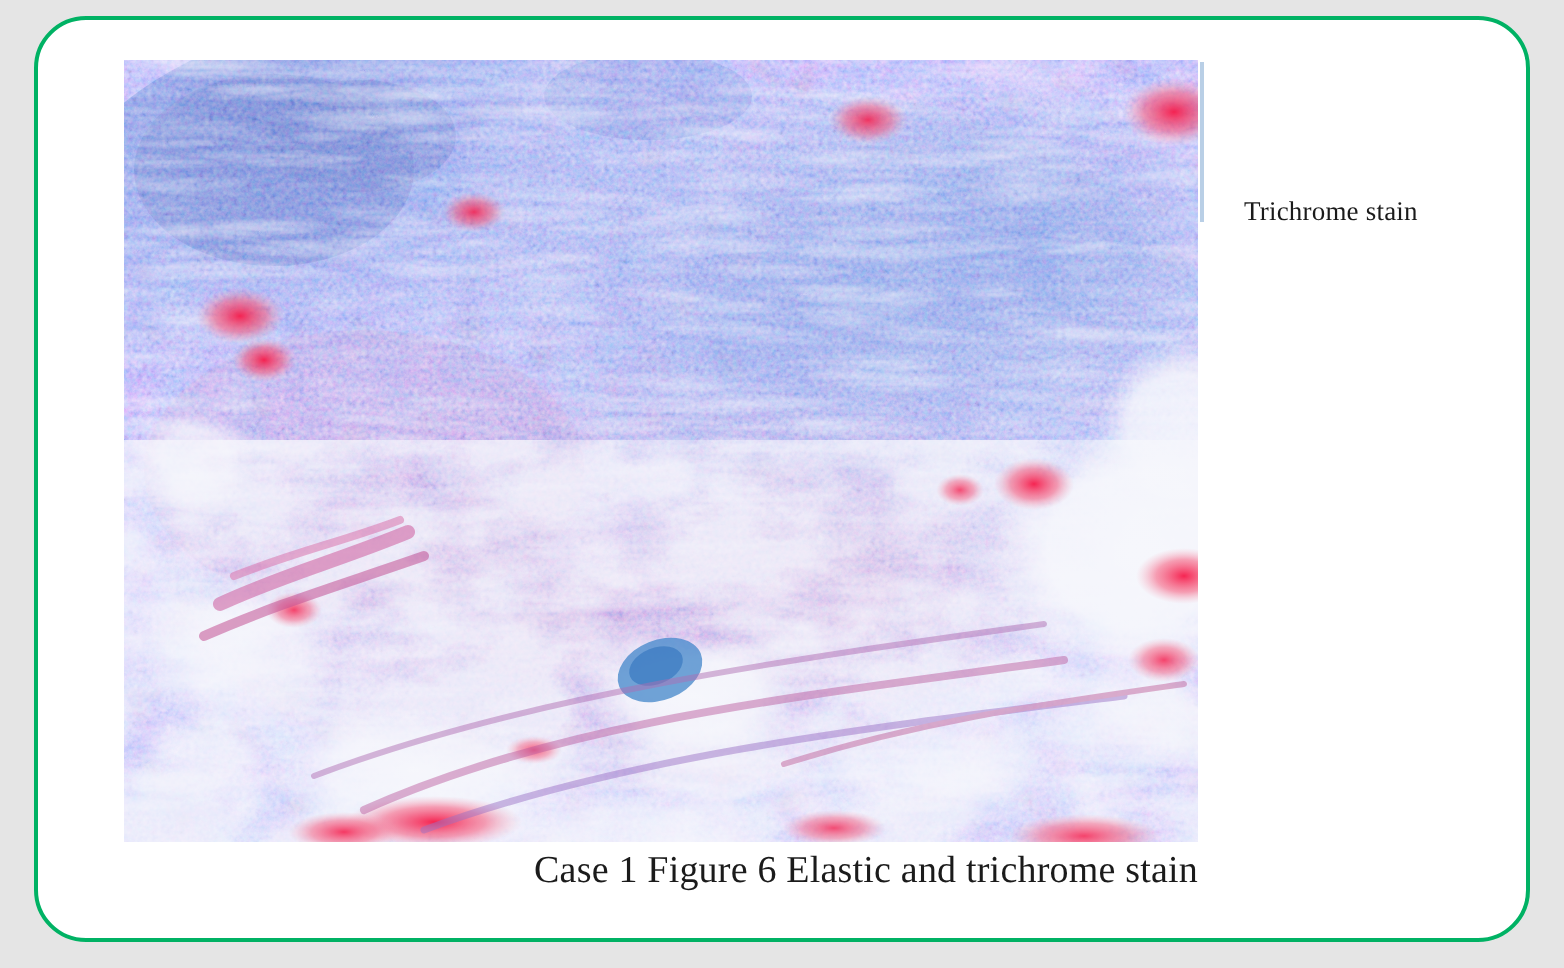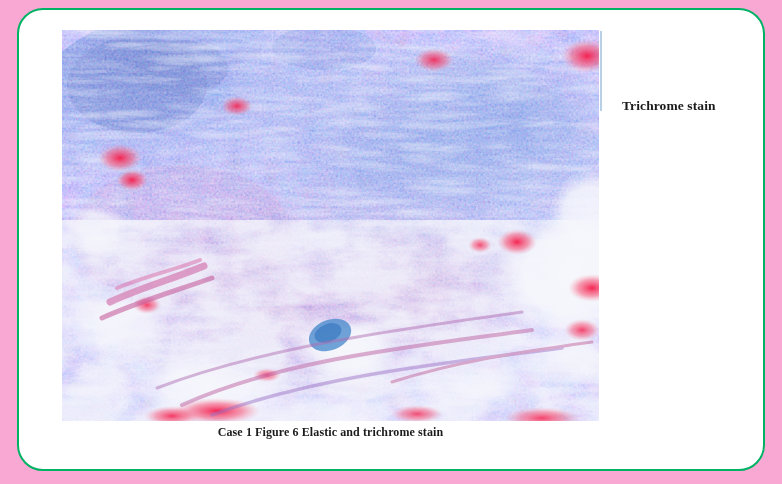--- a/index.html
+++ b/index.html
@@ -13,22 +13,21 @@
     height: 484px;
     overflow: hidden;
     font-family: "Liberation Serif", "DejaVu Serif", serif;
   }
 
   .slide {
     position: absolute;
     left: 0; top: 0;
     width: 782px;
     height: 484px;
-    background: #f9a8d4;
-    font-weight: bold;
+    background: #e5e5e5;
   }
 
   
   .slide-frame {
     position: absolute;
     left: 17px;
     top: 8px;
     width: 748px;
     height: 463px;
     border: 2.5px solid #00b264;
@@ -77,22 +76,22 @@
     letter-spacing: .1px;
     white-space: nowrap;
   }
 
   
   .figure-caption {
     position: absolute;
     left: 62px;
     top: 425px;
     width: 537px;
-    text-align: center;
-    font-size: 12px;
+    text-align: right;
+    font-size: 19px;
     line-height: 1.2;
     color: #1b1b1b;
     letter-spacing: .1px;
     white-space: nowrap;
   }
 </style>
 </head>
 <body>
 
 <div class="slide">

